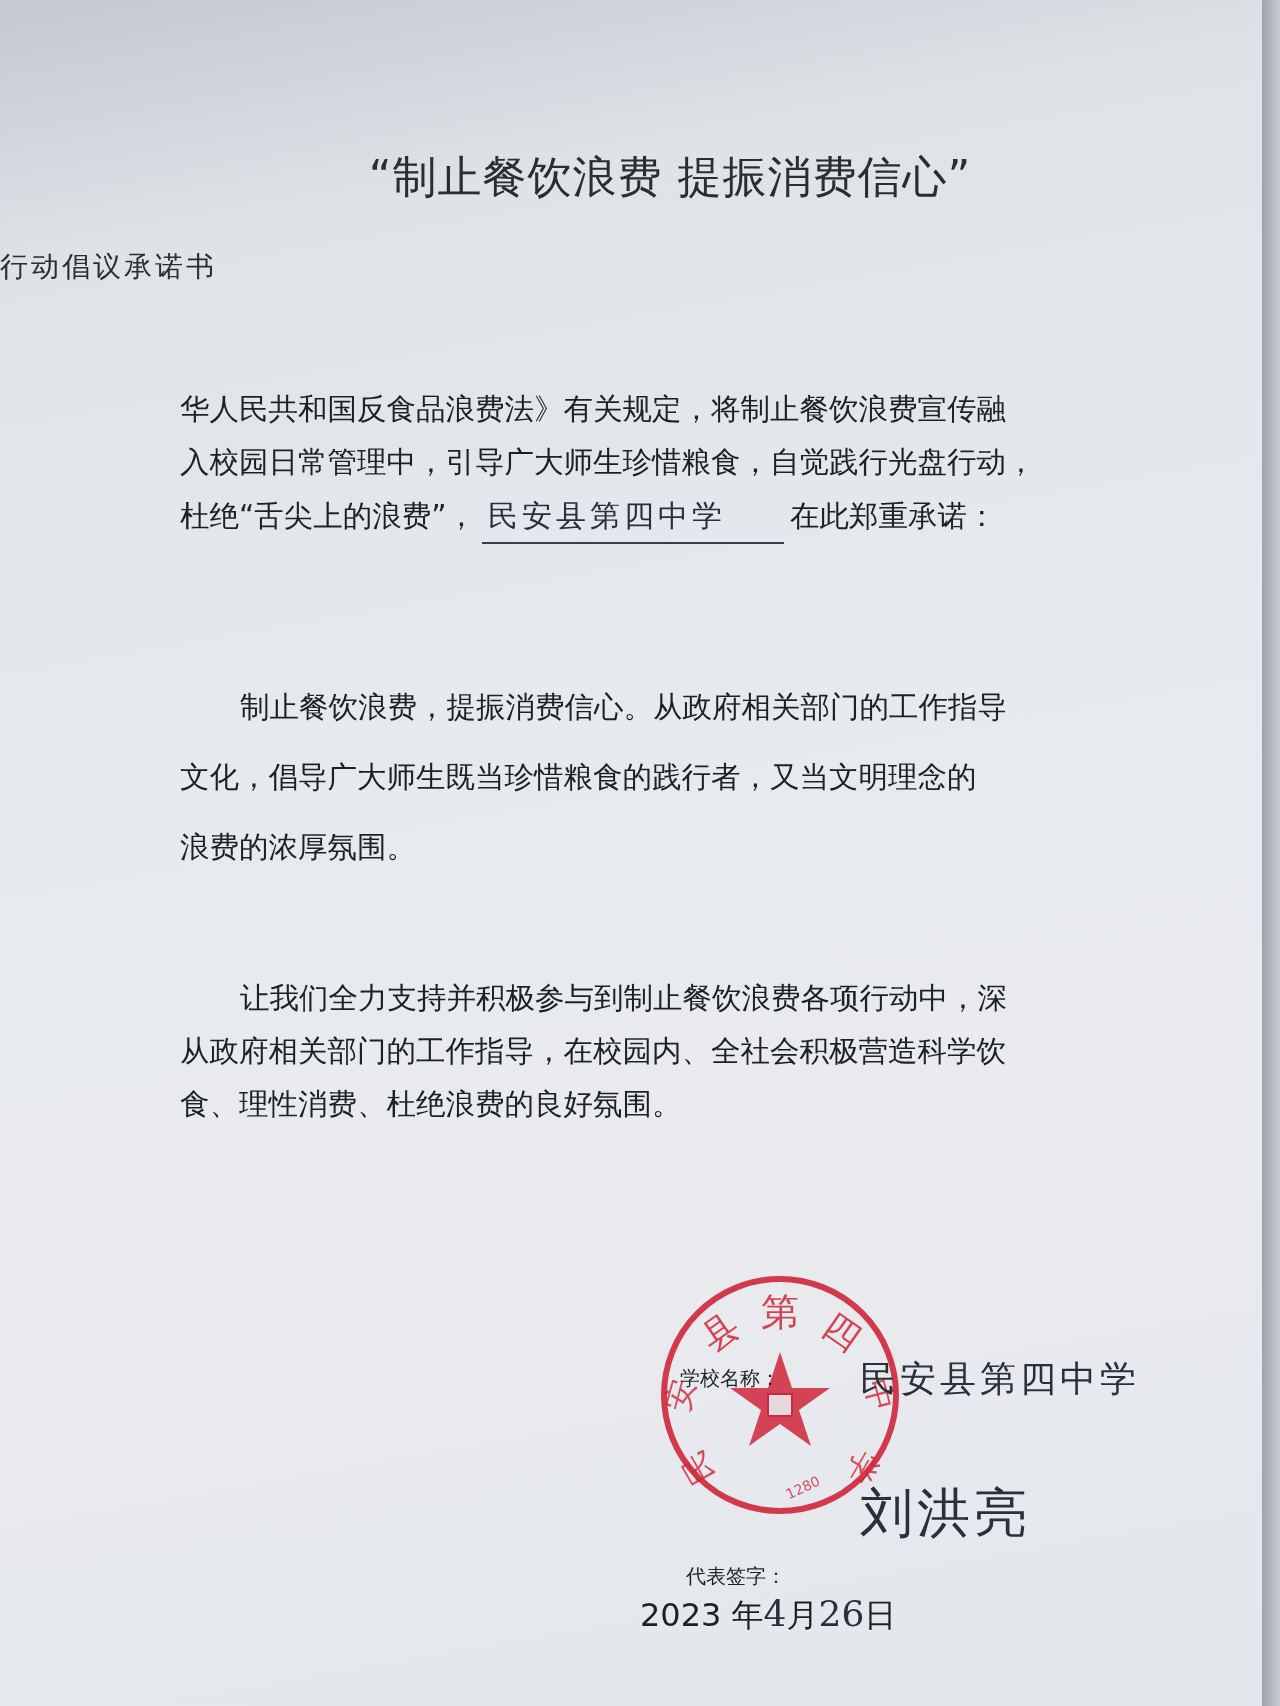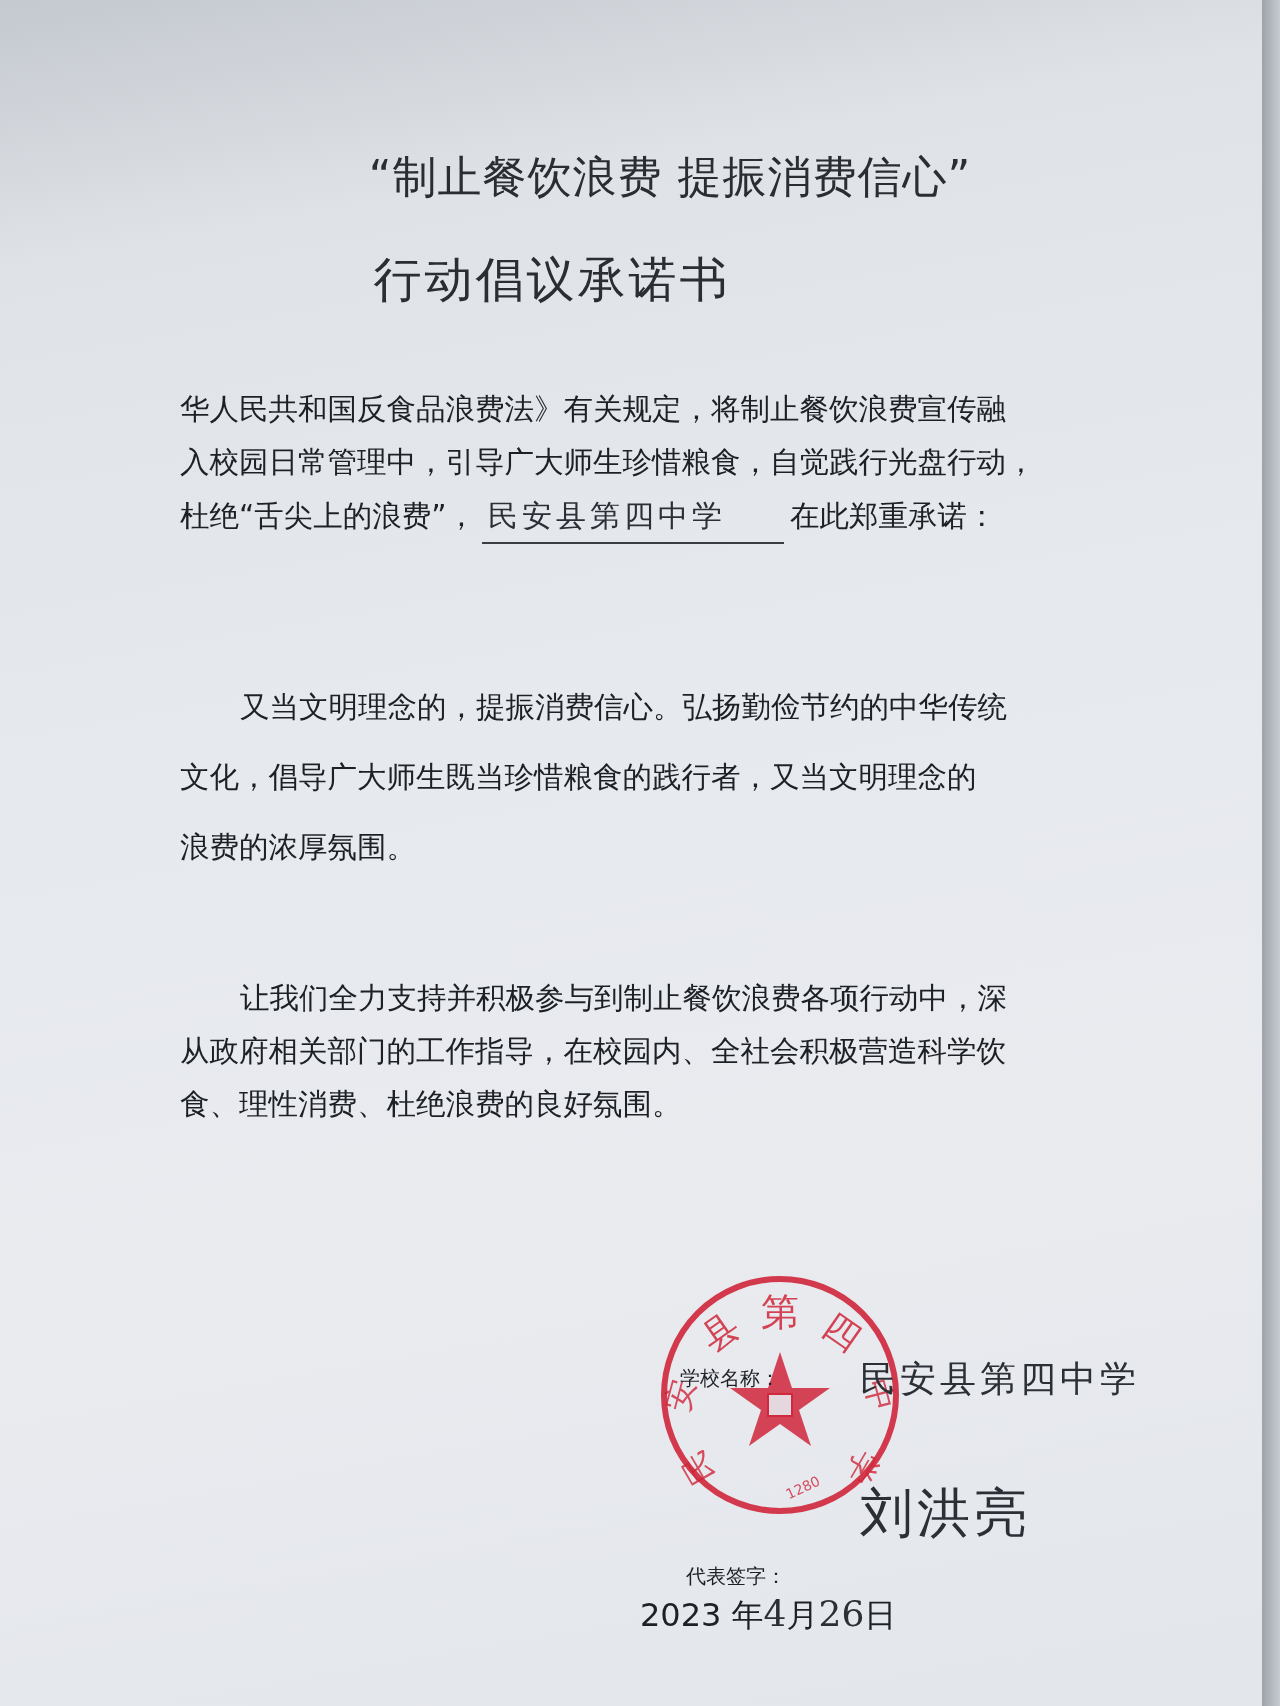--- a/index.html
+++ b/index.html
@@ -9,21 +9,21 @@
     font-family: "DejaVu Sans", "Liberation Sans", sans-serif;
     color: #1f2226;
     position: relative;
   }
   .paper {
     position: absolute; left: 0; top: 0; width: 1262px; height: 1706px;
     background: linear-gradient(170deg, #c4c9cf 0%, #dfe2e7 14%, #e6e9ee 40%, #e9ebef 70%, #e3e6eb 100%);
   }
   .edge { position: absolute; right: 0; top: 0; width: 18px; height: 1706px; background: linear-gradient(90deg,#9da3aa,#c8ccd1); }
   .title1 { position: absolute; top: 148px; left: 0; width: 1280px; text-align: center; font-size: 44px; letter-spacing: 1px; color: #2a2d31; padding-left: 30px; }
-  .title2 { position: absolute; top: 248px; left: 0; width: 1104px; text-align: center; font-size: 48px; letter-spacing: 3px; color: #2a2d31; }
+  .title2 { position: absolute; top: 248px; left: 0; width: 1104px; text-align: left; font-size: 28px; letter-spacing: 3px; color: #2a2d31; }
   .para { position: absolute; left: 180px; width: 900px; font-size: 29.5px; color: #1d2024; }
   .p1 { top: 383px; line-height: 53px; }
   .p2 { top: 672px; line-height: 70px; }
   .p3 { top: 972px; line-height: 53px; }
   .line { white-space: nowrap; display: block; }
   .indent { padding-left: 60px; }
   .hand { font-family: "DejaVu Serif", serif; color: #2b2f36; font-size: 30px; letter-spacing: 4px; }
   .fill { display: inline-block; border-bottom: 2px solid #3a3e44; padding: 0 6px; margin: 0 6px; min-width: 290px; }
   .stamp { position: absolute; left: 655px; top: 1270px; width: 250px; height: 250px; }
   .sig-label { position: absolute; font-size: 20px; color: #1d2024; }
@@ -45,21 +45,21 @@
 
 <div class="para p1">
   <span class="line">华人民共和国反食品浪费法》有关规定，将制止餐饮浪费宣传融</span>
   <span class="line">入校园日常管理中，引导广大师生珍惜粮食，自觉践行光盘行动，</span>
   <span class="line">
     <span>杜绝“舌尖上的浪费”，</span><span class="fill hand">民安县第四中学</span><span>在此郑重承诺：</span>
   </span>
 </div>
 
 <div class="para p2">
-  <span class="line indent">又当文明理念的，提振消费信心。弘扬勤俭节约的中华传统</span>
+  <span class="line indent">制止餐饮浪费，提振消费信心。从政府相关部门的工作指导</span>
   <span class="line">文化，倡导广大师生既当珍惜粮食的践行者，又当文明理念的</span>
   <span class="line">浪费的浓厚氛围。</span>
 </div>
 
 <div class="para p3">
   <span class="line indent">让我们全力支持并积极参与到制止餐饮浪费各项行动中，深</span>
   <span class="line">从政府相关部门的工作指导，在校园内、全社会积极营造科学饮</span>
   <span class="line">食、理性消费、杜绝浪费的良好氛围。</span>
 </div>
 

